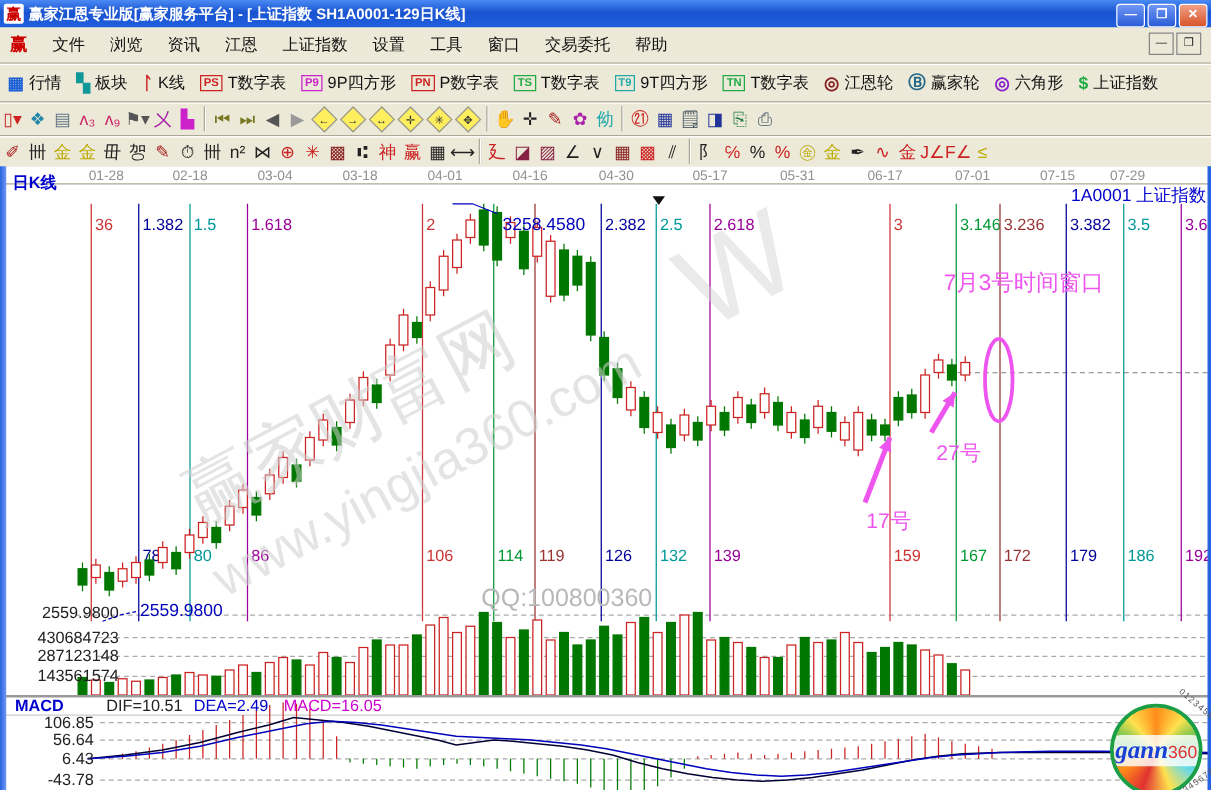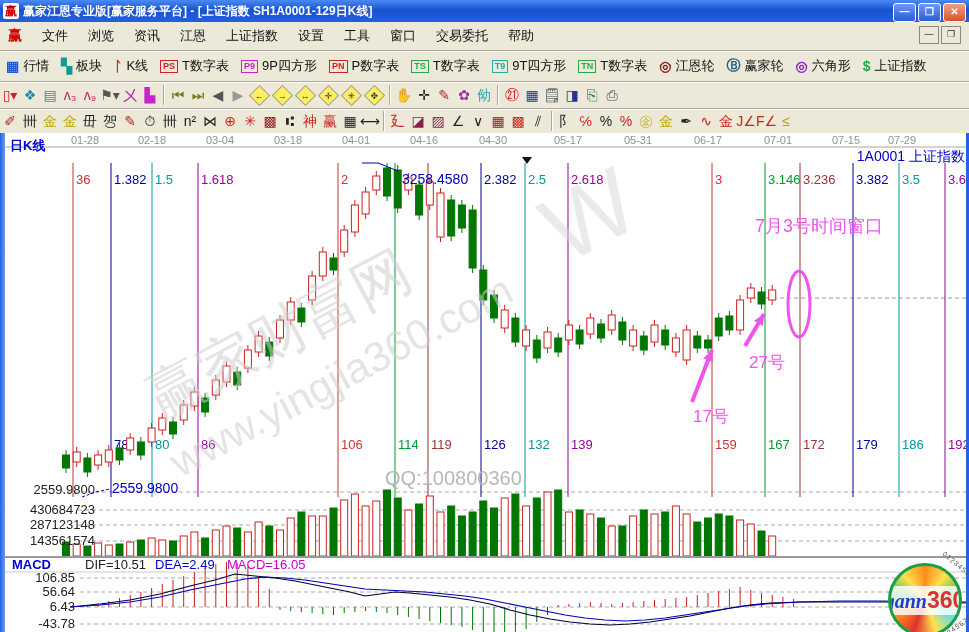--- a/index.html
+++ b/index.html
@@ -40,21 +40,21 @@
     background:linear-gradient(90deg,#2663e0,#6f97f5);}
   .frame-r{position:absolute;right:0;top:133px;width:3px;height:499px;background:#2663e0;}
   svg text{font-family:"Liberation Sans", sans-serif;}
   .logo{position:absolute;left:888px;top:563px;width:74px;height:74px;border-radius:50%;
     border:3px solid #1c9e46;box-sizing:border-box;overflow:hidden;
     background:conic-gradient(#ff8c1a,#ffe14d,#3dbb52,#66d9e8,#ffe14d,#e03131,#ff8c1a,#3dbb52,#ffe14d,#ff8c1a);
     display:flex;align-items:center;justify-content:center;}
   .logo-inner{background:rgba(255,255,255,.82);border-radius:8px;padding:1px 4px;white-space:nowrap;}
   .logo-gann{font-family:"Liberation Serif", serif;font-style:italic;font-weight:bold;
     font-size:20px;color:#1a3fd4;}
-  .logo-360{font-size:23px;font-weight:bold;color:#e03131;}
+  .logo-360{font-size:14px;font-weight:normal;color:#e03131;}
   .logo-digits{position:absolute;font-size:7px;color:#555;letter-spacing:1px;}
 </style>
 </head>
 <body>
 
 <div class="titlebar">
   <div class="app-ico">赢</div>
   <span>赢家江恩专业版[赢家服务平台] - [上证指数  SH1A0001-129日K线]</span>
   <div class="win-btns">
     <div class="wbtn">—</div>

